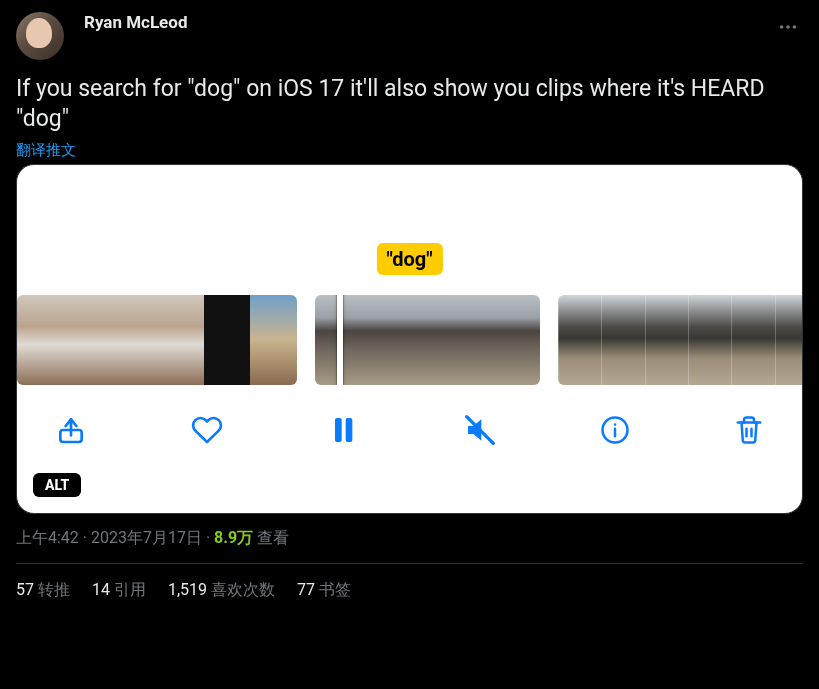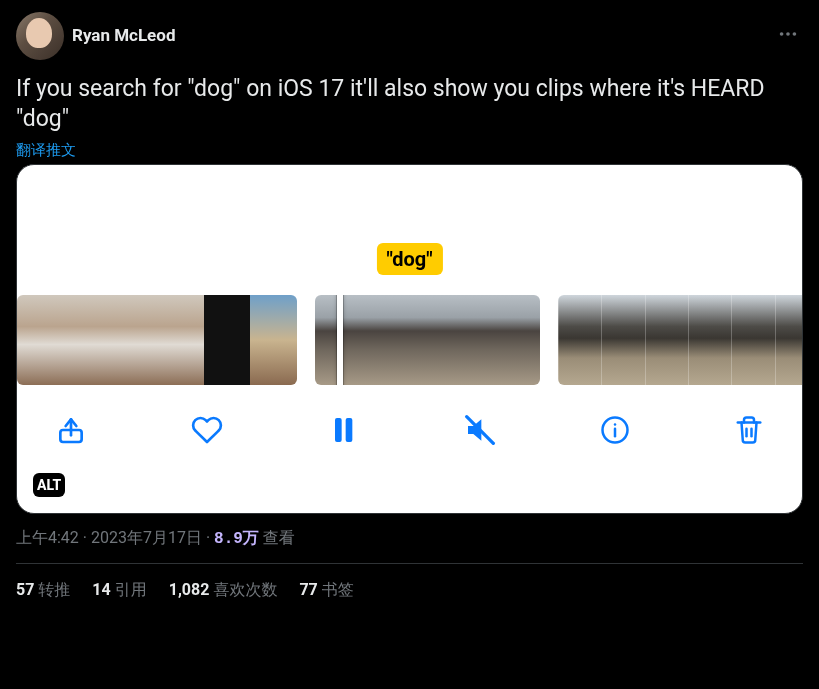--- a/index.html
+++ b/index.html
@@ -9,22 +9,22 @@
     width: 819px;
     height: 689px;
     overflow: hidden;
     color: #e7e9ea;
   }
   .tweet {
     padding: 12px 16px 0;
   }
   .header {
     display: flex;
-    align-items: center;
-    gap: 8px;
+    align-items: flex-start;
+    gap: 20px;
     margin-bottom: 14px;
   }
   .avatar {
     width: 48px;
     height: 48px;
     border-radius: 50%;
     background: linear-gradient(135deg, #8a7a6a 0%, #5d4e42 40%, #3a2f28 100%);
     flex-shrink: 0;
     position: relative;
     overflow: hidden;
@@ -162,42 +162,42 @@
   .tb-btn svg { width: 32px; height: 32px; }
   .tb-btn.info svg, .tb-btn.trash svg { width: 30px; height: 30px; }
   .alt-badge {
     position: absolute;
     left: 16px;
     bottom: 16px;
     background: #000;
     color: #fff;
     font-weight: 800;
     font-size: 14px;
-    padding: 4px 4px;
+    padding: 4px 12px;
     border-radius: 6px;
   }
   
   .meta-line {
     color: #71767b;
     font-size: 16px;
     margin-bottom: 14px;
   }
-  .meta-line b { color: #c4b5fd; font-weight: 700; font-family: Liberation Mono, monospace; }
+  .meta-line b { color: #84cc16; font-weight: 700; }
   .divider {
     border: none;
     border-top: 1px solid #2f3336;
   }
   .stats {
     display: flex;
     gap: 22px;
     padding: 16px 0 0;
     font-size: 16px;
     color: #71767b;
   }
-  .stats b { color: #e7e9ea; font-weight: 700; margin-right: 4px; }
+  .stats b { color: #e7e9ea; font-weight: 400; margin-right: 4px; }
 </style>
 </head>
 <body>
 
 <div class="tweet">
 
   <div class="header">
     <div class="avatar"></div>
     <div class="name-block">
       <span class="display-name">Ryan McLeod</span>
@@ -297,17 +297,17 @@
     <span>2023年7月17日</span> ·
     <b>8.9万</b>
     <span>查看</span>
   </div>
 
   <hr class="divider">
 
   <div class="stats">
     <span><b>57</b><span>转推</span></span>
     <span><b>14</b><span>引用</span></span>
-    <span><b>1,082</b><span>喜欢次数</span></span>
+    <span><b>1,519</b><span>喜欢次数</span></span>
     <span><b>77</b><span>书签</span></span>
   </div>
 
 </div>
 
 </body></html>

